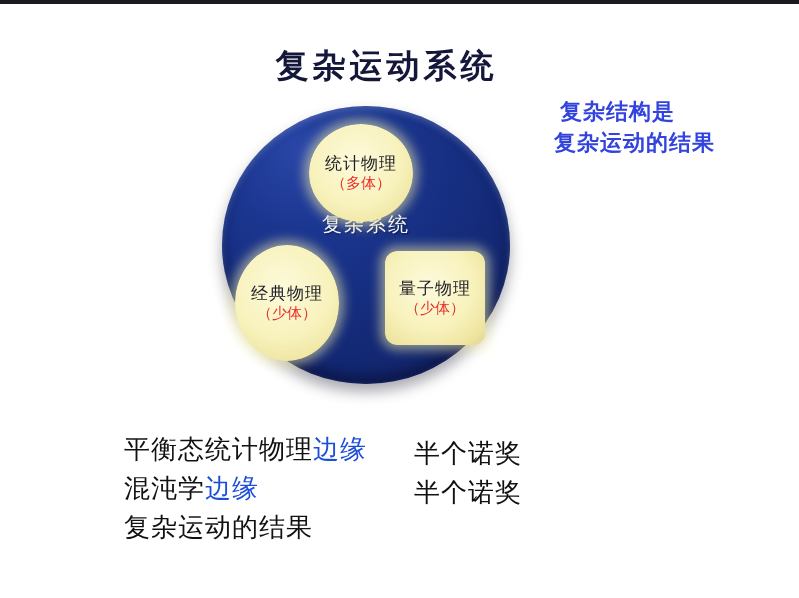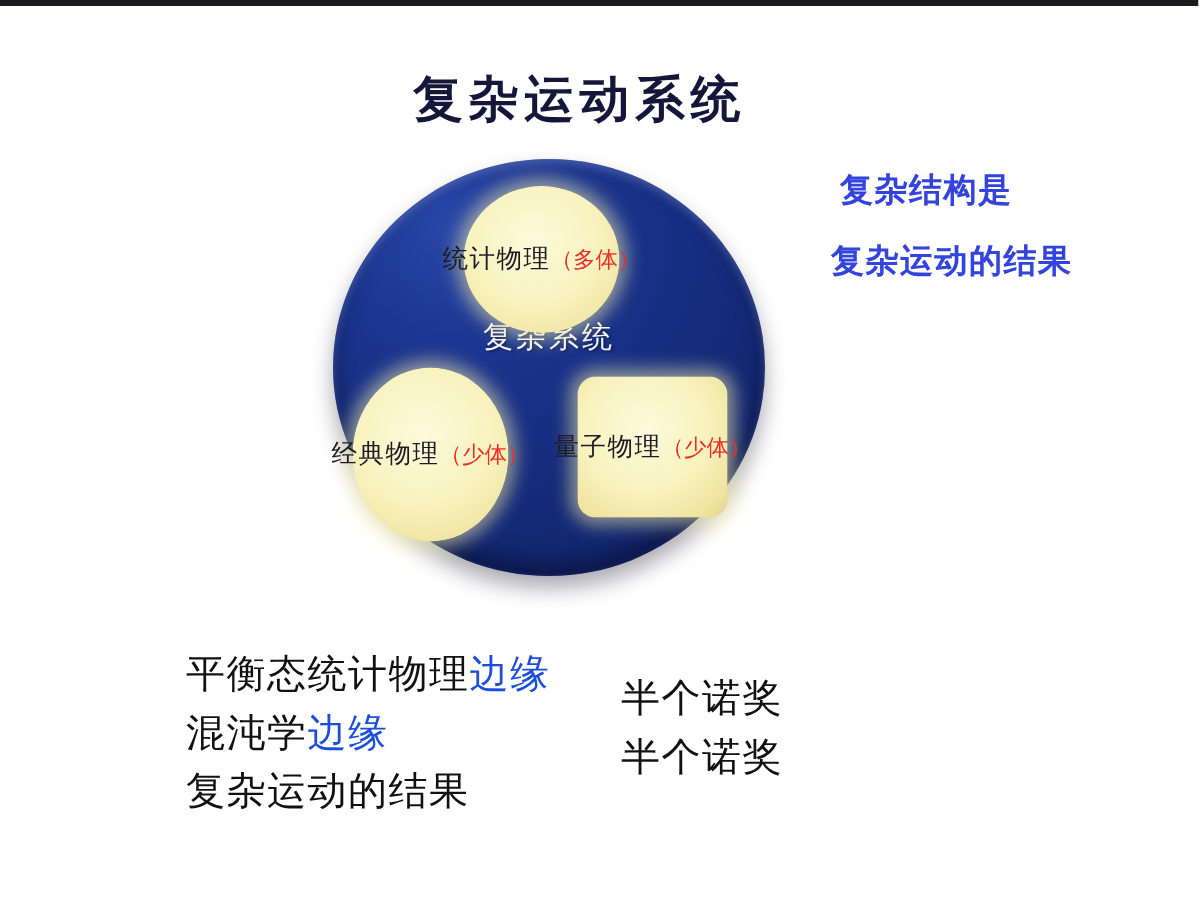--- a/index.html
+++ b/index.html
@@ -50,21 +50,21 @@
     top: 96px;
     width: 240px;
     color: #3344dd;
     font-family: "DejaVu Serif", "Liberation Serif", serif;
     font-size: 22px;
     font-weight: bold;
     line-height: 31px;
     letter-spacing: 1px;
     white-space: nowrap;
   }
-  #caption .cap-line { display: block; margin-top: 16px; }
+  #caption .cap-line { display: block; }
   #caption .cap-line.l2 { margin-left: -6px; }
 
   
   #venn {
     position: absolute;
     left: 222px;
     top: 106px;
     width: 288px;
     height: 278px;
   }
@@ -95,21 +95,21 @@
     text-shadow: 1px 1px 2px rgba(0,0,0,0.55);
     white-space: nowrap;
   }
   
   .node {
     position: absolute;
     border-radius: 50%;
     background: radial-gradient(circle at 45% 38%, #fdfadb 0%, #f8f2bd 52%, #eee49f 84%, #ddd292 100%);
     box-shadow: 0 0 11px 5px rgba(243,236,170,0.55);
     display: flex;
-    flex-direction: row;
+    flex-direction: column;
     align-items: center;
     justify-content: center;
     text-align: center;
   }
   .node .node-main {
     font-family: "DejaVu Serif", "Liberation Serif", serif;
     font-size: 17px;
     color: #1c1c24;
     letter-spacing: 1px;
     line-height: 20px;
@@ -152,21 +152,21 @@
     font-size: 26px;
     color: #111111;
     letter-spacing: 1px;
   }
   #bottom-list .row {
     position: relative;
     height: 39px;
     white-space: nowrap;
   }
   #bottom-list .seg-left { position: absolute; left: 0; top: 0; }
-  #bottom-list .seg-right { position: absolute; top: 16px; }
+  #bottom-list .seg-right { position: absolute; top: 4px; }
   .red { color: #1d4ed8; }
   .blk { color: #111111; }
   #row1 .seg-right { left: 290px; }
   #row2 .seg-right { left: 290px; }
   #row3 .seg-right { left: 300px; }
 </style>
 </head>
 <body>
 
 <div id="slide">

